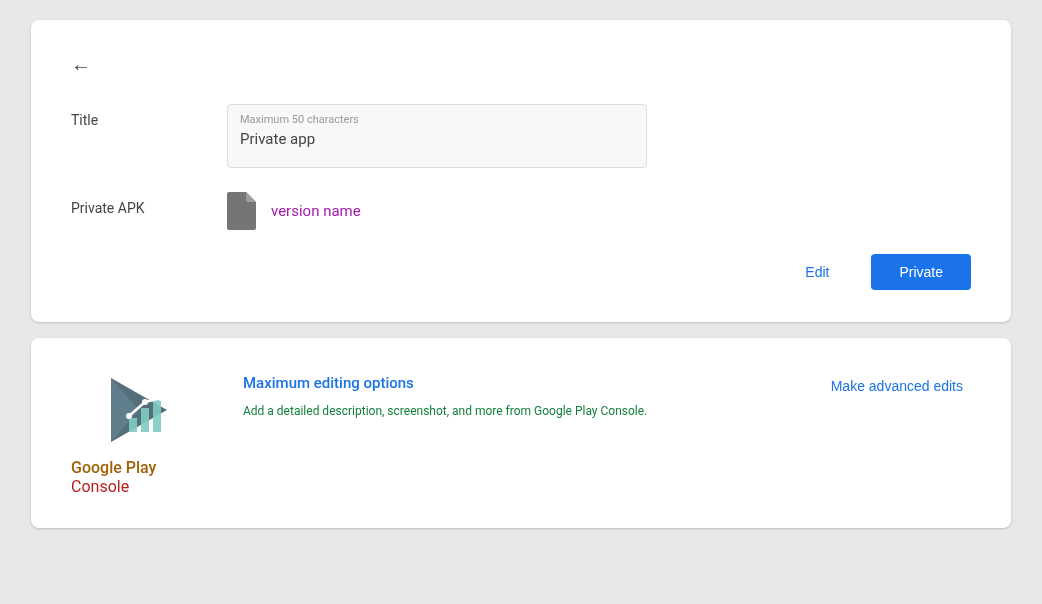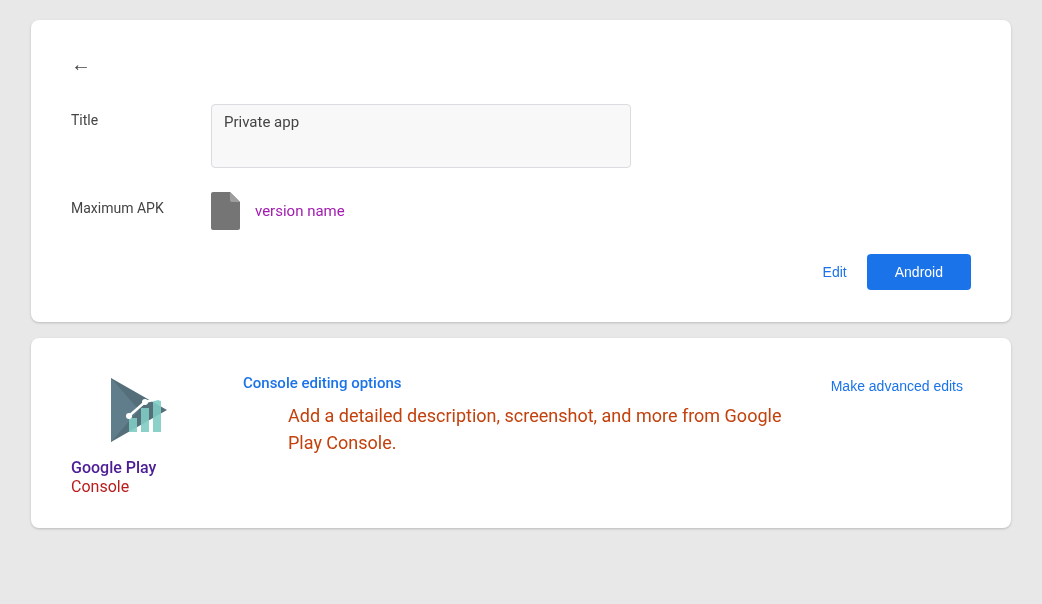--- a/index.html
+++ b/index.html
@@ -42,20 +42,21 @@
     .card1-title {
       font-size: 22px;
       font-weight: 500;
       color: #202124;
     }
 
     .form-row {
       display: flex;
       align-items: flex-start;
       margin-bottom: 24px;
+      gap: 16px;
     }
 
     .form-label {
       font-size: 14px;
       color: #444;
       width: 140px;
       padding-top: 8px;
       flex-shrink: 0;
     }
 
@@ -101,21 +102,21 @@
 
     .apk-version {
       font-size: 15px;
       color: #a21caf;
     }
 
     .card1-actions {
       display: flex;
       justify-content: flex-end;
       align-items: center;
-      gap: 4px;
+      gap: 26px;
       margin-top: 8px;
     }
 
     .btn-edit {
       background: none;
       border: none;
       color: #1a73e8;
       font-size: 14px;
       font-weight: 500;
       cursor: pointer;
@@ -165,24 +166,23 @@
     }
 
     .advanced-title {
       font-size: 15px;
       font-weight: 500;
       color: #1a73e8;
       margin-bottom: 10px;
     }
 
     .advanced-desc {
-      font-size: 18px;
-      color: #c2410c;
+      font-size: 12px;
+      color: #15803d;
       line-height: 1.5;
-      margin-left: 45px;
     }
 
     .advanced-actions {
       margin-left: auto;
       display: flex;
       align-items: flex-start;
       padding-top: 4px;
       flex-shrink: 0;
     }
 
@@ -202,41 +202,42 @@
 
 <div class="card">
   <div class="card1-header">
     <span class="back-arrow">←</span>
   </div>
 
   <div class="form-row">
     <span class="form-label">Title</span>
     <div class="form-field">
       <div class="text-input-wrapper">
+        <span class="input-hint">Maximum 50 characters</span>
         <span class="input-value">Private app</span>
       </div>
     </div>
   </div>
 
   <div class="form-row">
-    <span class="form-label">Maximum APK</span>
+    <span class="form-label">Private APK</span>
     <div class="apk-row">
       <div class="file-icon">
         <svg width="30" height="38" viewBox="0 0 30 38" fill="none" xmlns="http://www.w3.org/2000/svg">
           <path d="M0 2C0 0.895 0.895 0 2 0H19L29 10V36C29 37.105 28.105 38 27 38H2C0.895 38 0 37.105 0 36V2Z" fill="#757575"></path>
           <path d="M19 0L29 10H21C19.895 10 19 9.105 19 8V0Z" fill="#9e9e9e"></path>
         </svg>
       </div>
       <span class="apk-version">version name</span>
     </div>
   </div>
 
   <div class="card1-actions">
     <button class="btn-edit">Edit</button>
-    <button class="btn-select">Android</button>
+    <button class="btn-select">Private</button>
   </div>
 </div>
 
 <div class="card card2">
   <div class="google-play-logo">
     <svg class="gpc-icon" viewBox="0 0 80 80" xmlns="http://www.w3.org/2000/svg">
 
       <rect width="80" height="80" rx="8" fill="transparent"></rect>
 
       <polygon points="10,8 10,72 66,40" fill="#546e7a"></polygon>
@@ -245,26 +246,26 @@
       <rect x="28" y="48" width="8" height="14" fill="#80cbc4" opacity="0.9"></rect>
       <rect x="40" y="38" width="8" height="24" fill="#80cbc4" opacity="0.9"></rect>
       <rect x="52" y="30" width="8" height="32" fill="#80cbc4" opacity="0.9"></rect>
 
       <polyline points="28,46 44,32 60,28" stroke="white" stroke-width="2.5" fill="none" stroke-linecap="round" stroke-linejoin="round"></polyline>
       <circle cx="28" cy="46" r="3" fill="white"></circle>
       <circle cx="44" cy="32" r="3" fill="white"></circle>
       <circle cx="60" cy="28" r="3" fill="white"></circle>
     </svg>
     <div>
-      <span style="font-weight:500; color:#4c1d95;">Google Play</span>
+      <span style="font-weight:500; color:#a16207;">Google Play</span>
       <span class="gpc-label-console">Console</span>
     </div>
   </div>
 
   <div class="advanced-content">
-    <div class="advanced-title">Console editing options</div>
+    <div class="advanced-title">Maximum editing options</div>
     <div class="advanced-desc">Add a detailed description, screenshot, and more from Google Play Console.</div>
   </div>
 
   <div class="advanced-actions">
     <button class="btn-advanced">Make advanced edits</button>
   </div>
 </div>
 
 </body></html>

